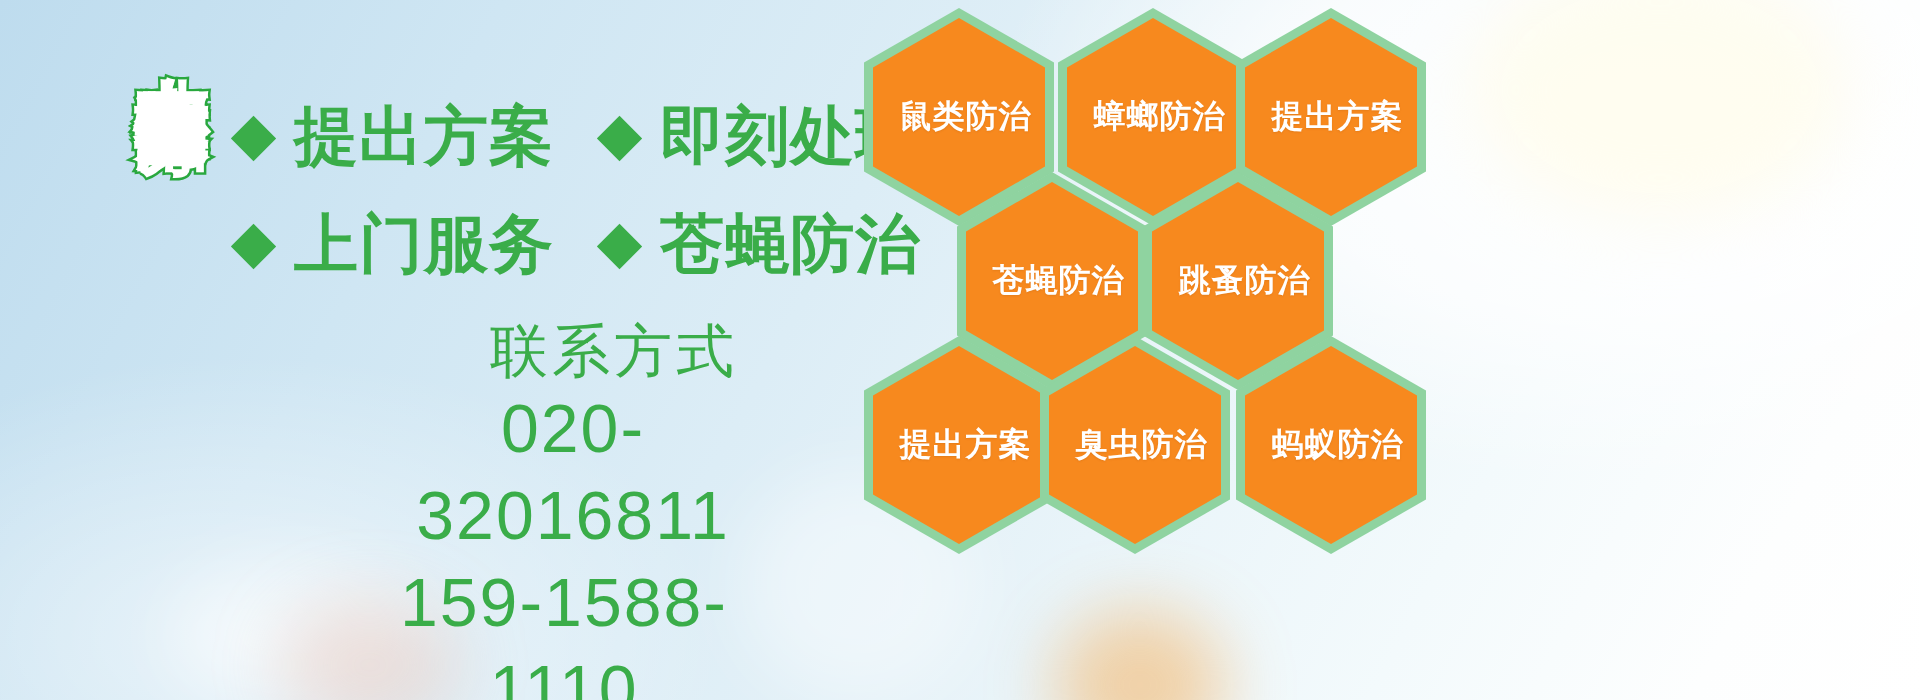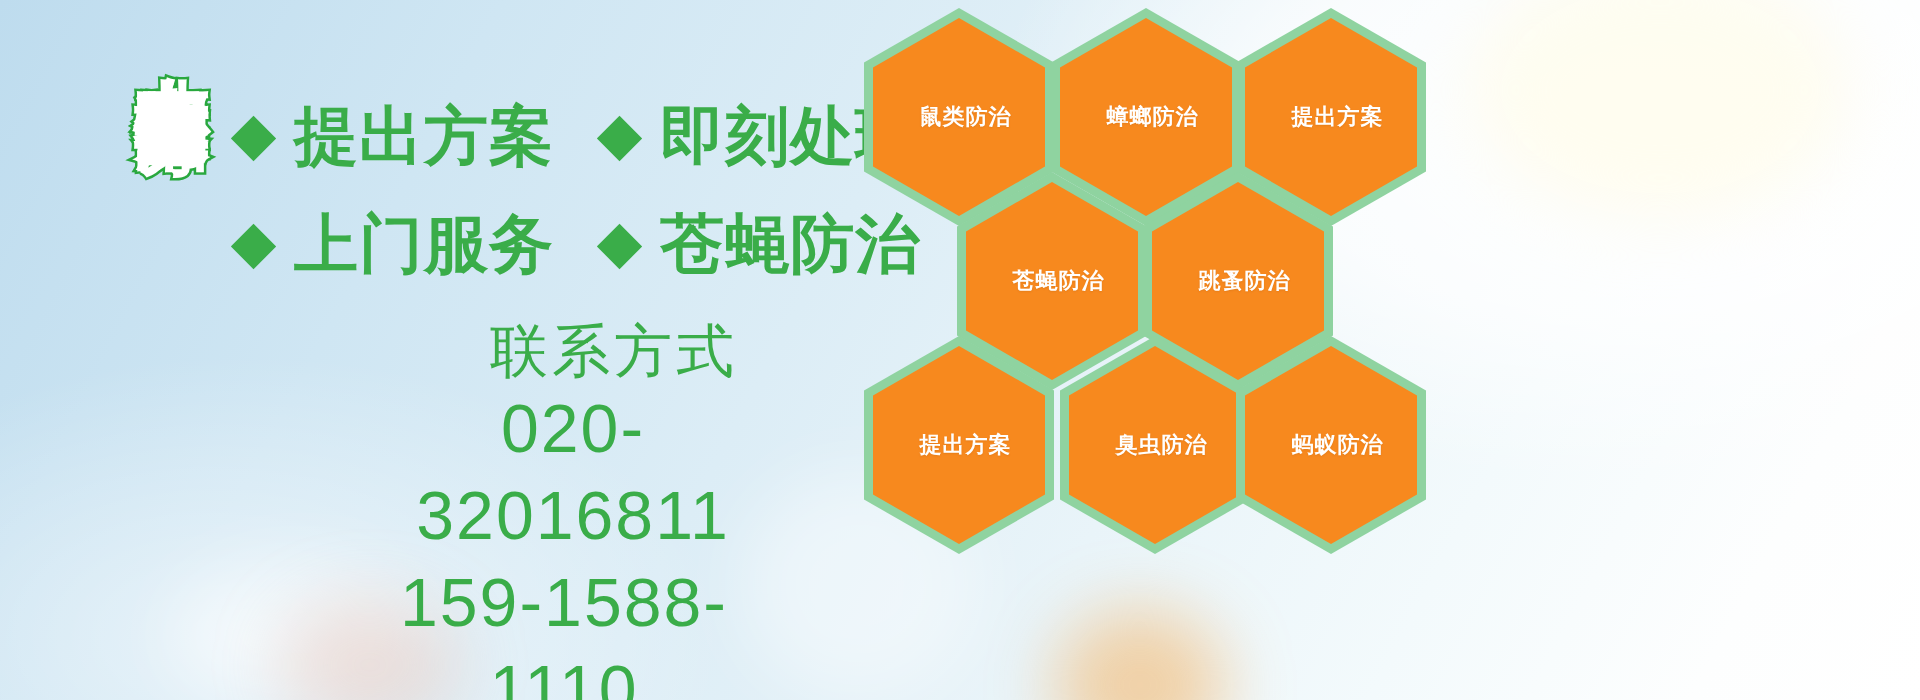--- a/index.html
+++ b/index.html
@@ -113,37 +113,37 @@
     width:172px; height:198px;
     -webkit-clip-path:polygon(50% 0%, 100% 25%, 100% 75%, 50% 100%, 0% 75%, 0% 25%);
     clip-path:polygon(50% 0%, 100% 25%, 100% 75%, 50% 100%, 0% 75%, 0% 25%);
     background:#f7891e;
     display:flex;
     align-items:center;
     justify-content:center;
   }
   .hex-label {
     color:#ffffff;
-    font-size:22px;
+    font-size:32px;
     font-weight:bold;
     letter-spacing:1px;
     white-space:nowrap;
     text-shadow:0 1px 2px rgba(150,70,0,0.18);
     margin-left:13px;
   }
   
   .hex.r1c1 { left:12px;  top:8px; }
-  .hex.r1c2 { left:199px; top:8px; }
+  .hex.r1c2 { left:206px; top:8px; }
   .hex.r1c3 { left:384px; top:8px; }
   
   .hex.r2c1 { left:105px; top:172px; }
   .hex.r2c2 { left:291px; top:172px;text-decoration:underline; }
   
   .hex.r3c1 { left:12px;  top:336px; }
-  .hex.r3c2 { left:208px; top:336px; }
+  .hex.r3c2 { left:188px; top:336px; }
   .hex.r3c3 { left:384px; top:336px; }
 </style>
 </head>
 <body>
 
 <div id="banner">
 
   <div class="blob b1"></div>
   <div class="blob b2"></div>
   <div class="blob b3"></div>

